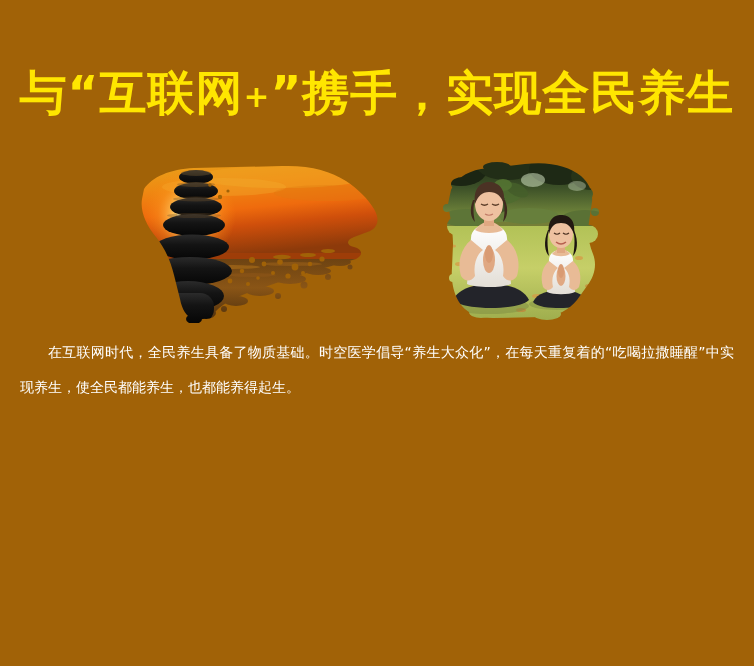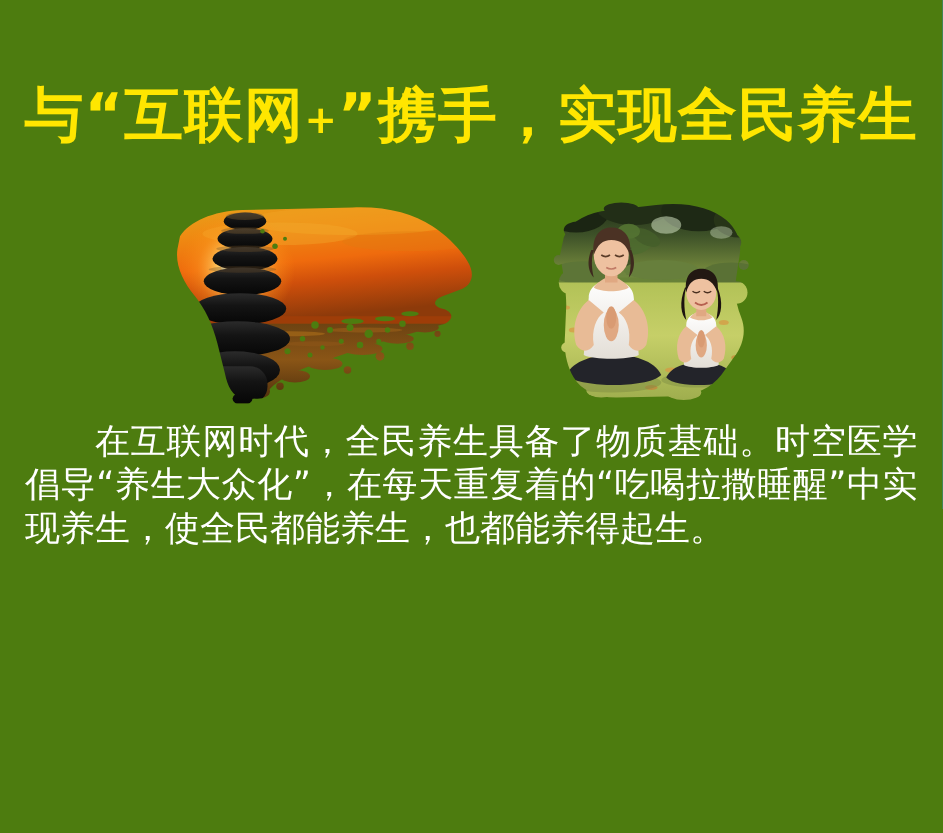--- a/index.html
+++ b/index.html
@@ -12,21 +12,21 @@
     background: #2a96c9;
     font-family: "DejaVu Sans", "Liberation Sans", sans-serif;
     overflow: hidden;
     position: relative;
   }
 
   .poster {
     position: relative;
     width: 754px;
     height: 666px;
-    background: #4d7c0f;
+    background: #a16207;
     overflow: hidden;
   }
 
   
   .headline {
     position: absolute;
     left: 0;
     top: 64px;
     width: 754px;
     text-align: center;
@@ -82,21 +82,21 @@
     inset: 0;
   }
 
   
   .body-copy {
     position: absolute;
     left: 20px;
     top: 335px;
     width: 714px;
     color: #ffffff;
-    font-size: 28px;
+    font-size: 14px;
     line-height: 35px;
     text-align: justify;
     text-justify: inter-ideograph;
     font-family: "DejaVu Sans", "Liberation Sans", sans-serif;
   }
   .para {
     text-indent: 2em;
     margin: 0 0 22px 0;
   }
   .para:last-child {

